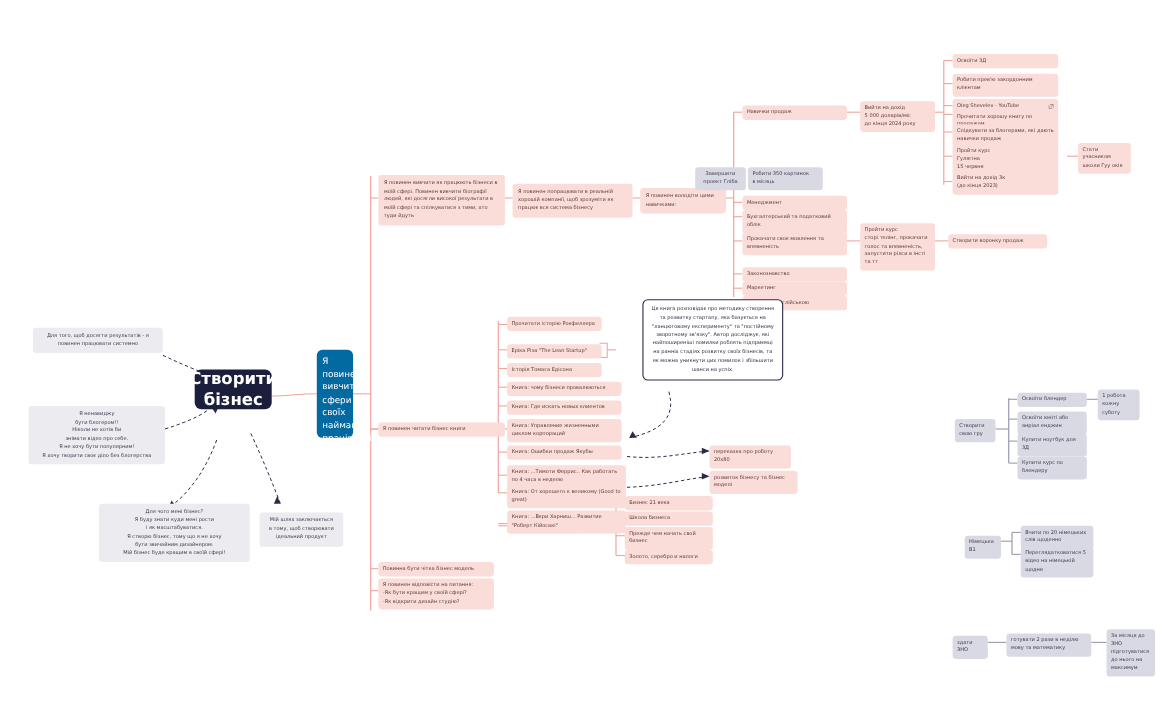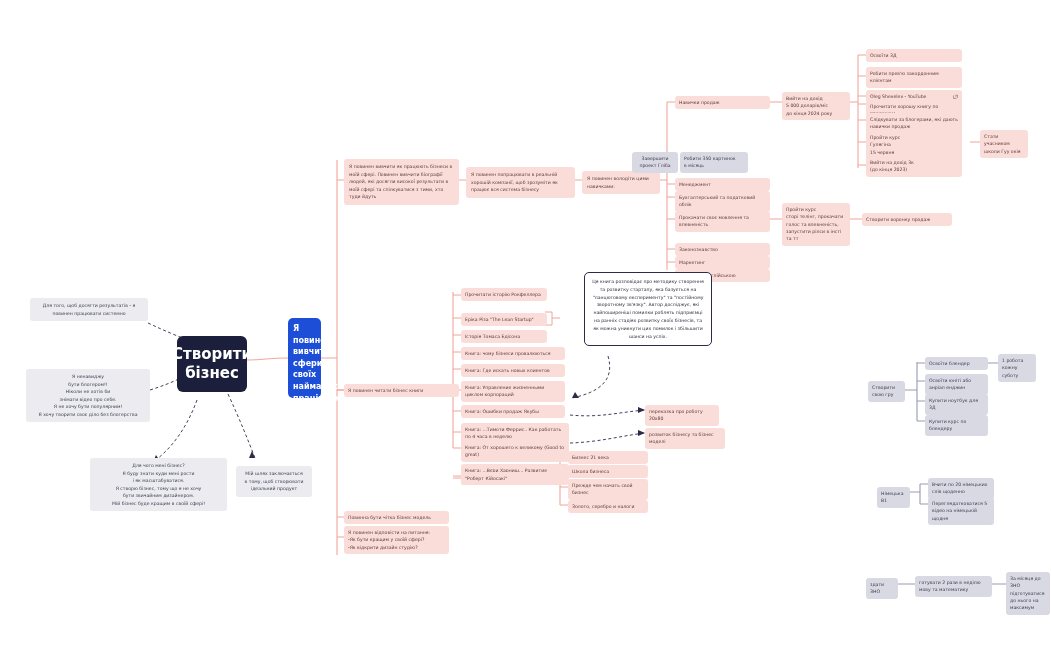--- a/index.html
+++ b/index.html
@@ -7,22 +7,22 @@
   #canvas{position:relative;width:1051px;height:650px;overflow:hidden;background:#fff;}
   #links{position:absolute;left:0;top:0;width:1051px;height:650px;pointer-events:none;}
   .node{position:absolute;box-sizing:border-box;border-radius:3px;}
   .node .t{display:block;white-space:pre-line;}
 
   
   .n-root{background:#1b1f3b;color:#ffffff;border-radius:6px;
           display:flex;align-items:center;justify-content:center;text-align:center;
           font-weight:bold;font-size:15px;line-height:1.25;padding:6px 8px;}
   
-  .n-primary{background:#1d4ed8;color:#ffffff;border-radius:5px;
-             font-weight:bold;font-size:8px;line-height:1.45;padding:5px 5px;}
+  .n-primary{background:#0369a1;color:#ffffff;border-radius:5px;
+             font-weight:normal;font-size:8px;line-height:1.45;padding:5px 5px;}
   
   .n-pink{background:#fadcd8;color:#5a3b38;font-size:4.6px;line-height:1.6;
           padding:3px 4px;border-radius:3px;}
   .n-pink-lg{background:#fadcd8;color:#5a3b38;font-size:4.6px;line-height:1.65;
           padding:4px 5px;border-radius:3px;}
   
   .n-grey{background:#d9d9e3;color:#3b3b4d;font-size:4.6px;line-height:1.6;
           padding:3px 4px;border-radius:3px;}
   
   .n-note{background:#ebebf0;color:#3b3b4d;font-size:4.6px;line-height:1.65;
@@ -149,21 +149,21 @@
       <polygon points="224,352 217,349 218,356"></polygon>
       <polygon points="192,370 196,376 199,369"></polygon>
       <polygon points="153,462 160,461 156,455"></polygon>
       <polygon points="255,458 252,451 249,458"></polygon>
       <polygon points="572,398 579,398 575,392"></polygon>
       <polygon points="645,410 638,407 638,413"></polygon>
       <polygon points="645,433 638,430 638,436"></polygon>
     </g>
   </svg>
 
-  <div class="node n-root" style="left:177px;top:336px;width:70px;height:56px;">
+  <div class="node n-root" style="left:177px;top:336px;width:70px;height:36px;">
     <span class="t">Створити
 бізнес</span>
   </div>
 
   <div class="node n-primary" style="left:288px;top:318px;width:33px;height:80px;">
     <span class="t">Я повинен вивчити сфери своїх найманих працівників</span>
   </div>
 
   <div class="node n-note" style="left:30px;top:298px;width:118px;">
     <span class="t">Для того, щоб досягти результатів - я повинен працювати системно</span>

